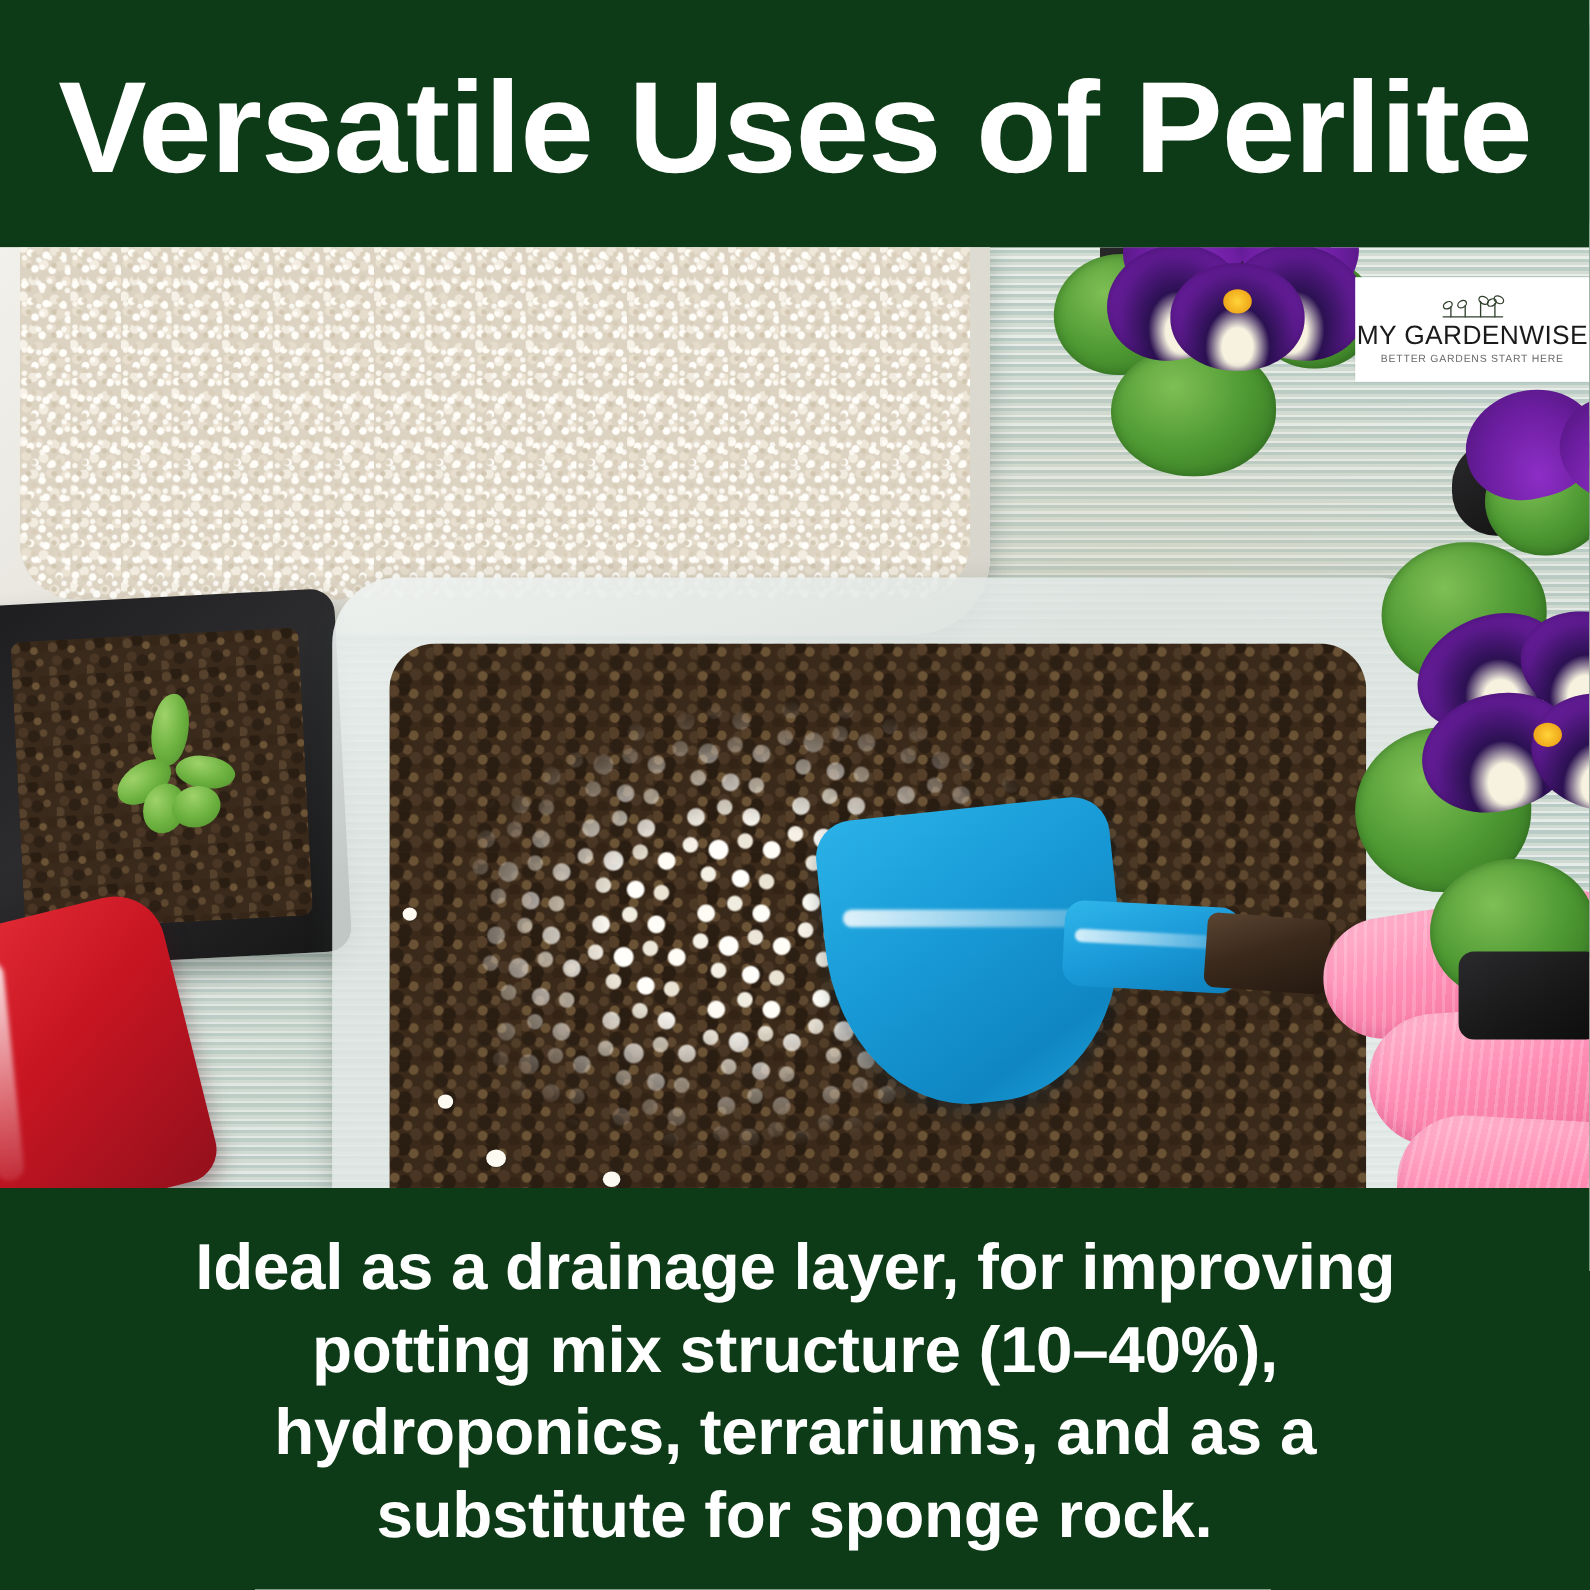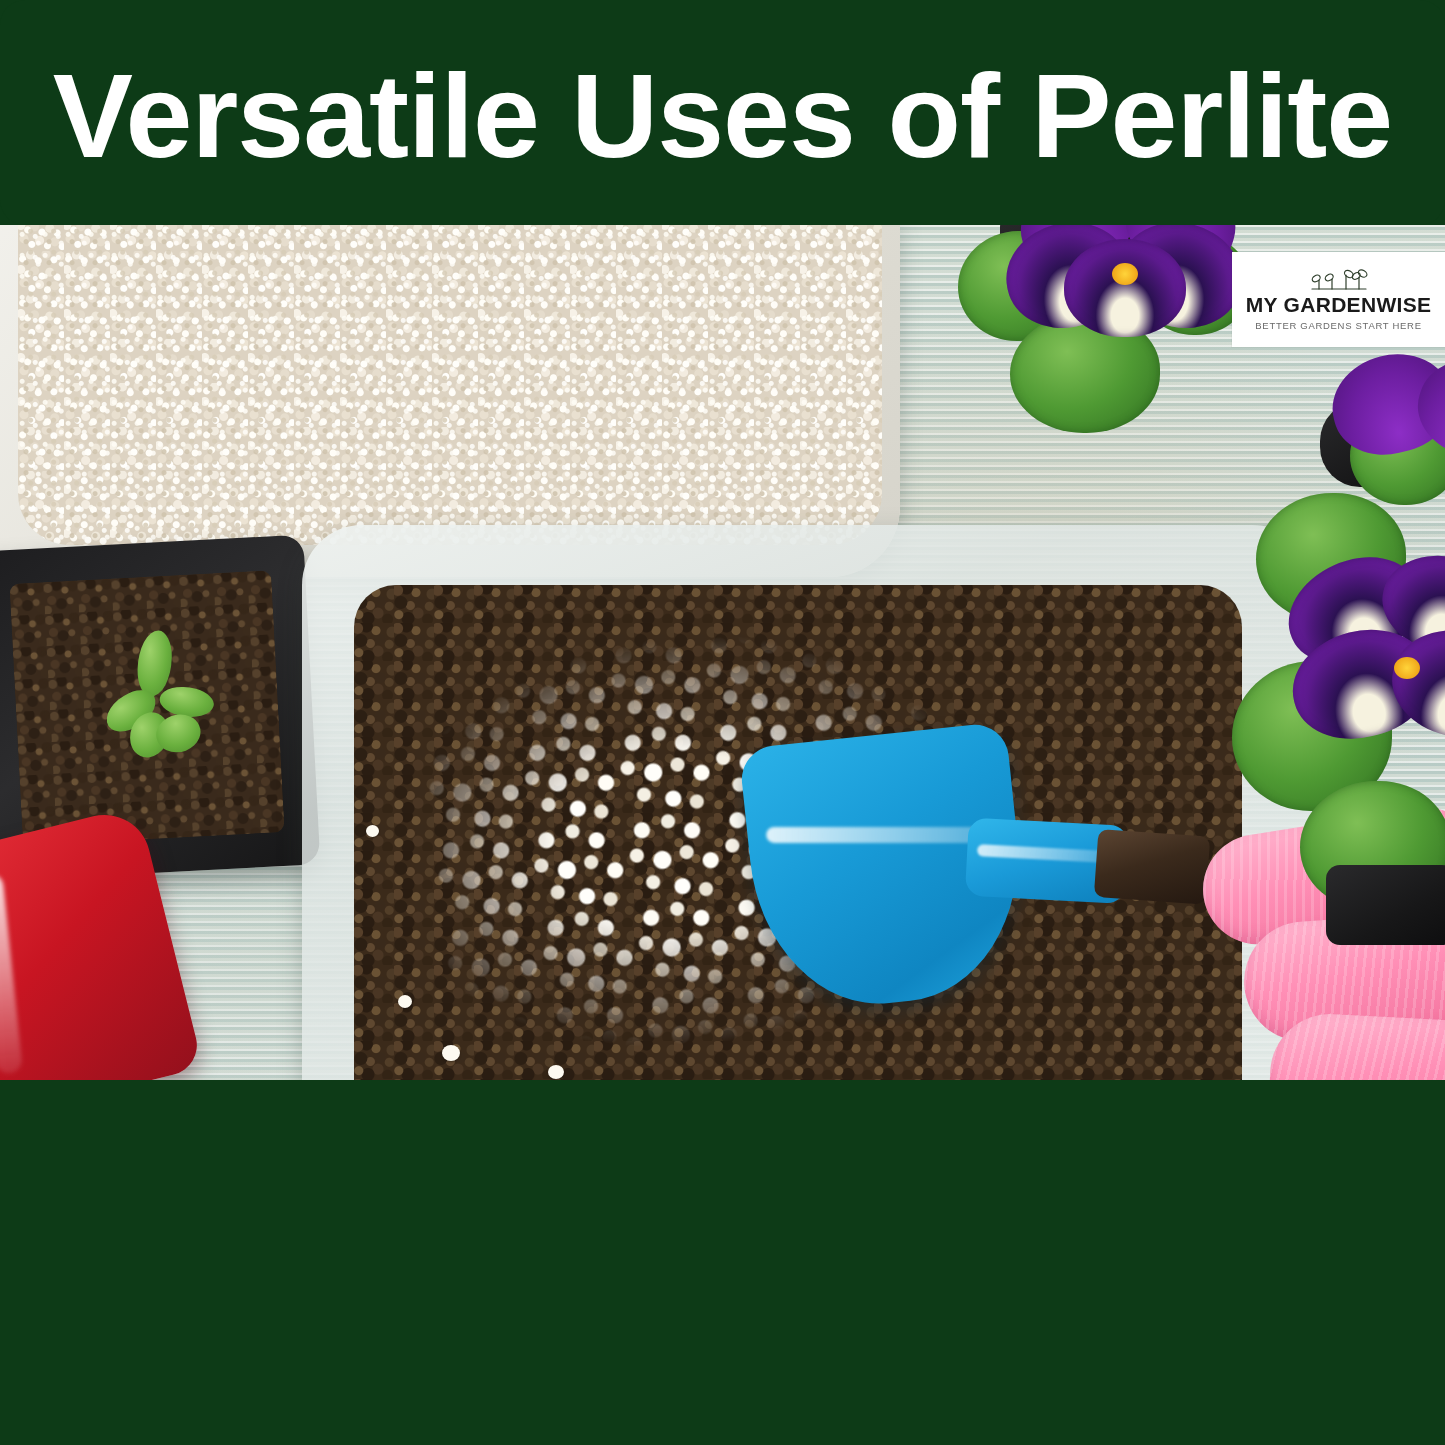--- a/index.html
+++ b/index.html
@@ -392,22 +392,22 @@
     justify-content: center;
     box-shadow: 0 0 0 1px rgba(0,0,0,0.03);
   }
   .logo-sprout {
     width: 62px;
     height: 24px;
     margin-bottom: 2px;
   }
   .logo-name {
     font-family: "Liberation Sans", sans-serif;
-    font-weight: bold;
-    font-size: 21px;
+    font-weight: normal;
+    font-size: 24px;
     letter-spacing: 0.3px;
     color: #1a1a1a;
     line-height: 1.05;
     white-space: nowrap;
   }
   .logo-tag {
     font-family: "Liberation Sans", sans-serif;
     font-size: 9.5px;
     letter-spacing: 0.7px;
     color: #6a6a6a;
@@ -539,14 +539,20 @@
         <ellipse cx="40.8" cy="6" rx="4.6" ry="3.2" transform="rotate(30 40.8 6)"></ellipse>
         <path d="M51 21 L51 9"></path>
         <ellipse cx="48.2" cy="8" rx="4.2" ry="3" transform="rotate(-30 48.2 8)"></ellipse>
         <ellipse cx="54.6" cy="5.5" rx="4.6" ry="3.2" transform="rotate(30 54.6 5.5)"></ellipse>
       </svg>
       <div class="logo-name">MY GARDENWISE</div>
       <div class="logo-tag">BETTER GARDENS START HERE</div>
     </div>
   </div>
 
+  <div class="caption-band">
+    <div class="caption-line">Ideal as a drainage layer, for improving</div>
+    <div class="caption-line">potting mix structure (10–40%),</div>
+    <div class="caption-line">hydroponics, terrariums, and as a</div>
+    <div class="caption-line">substitute for sponge rock.</div>
+  </div>
 
 </div>
 
 </body></html>

